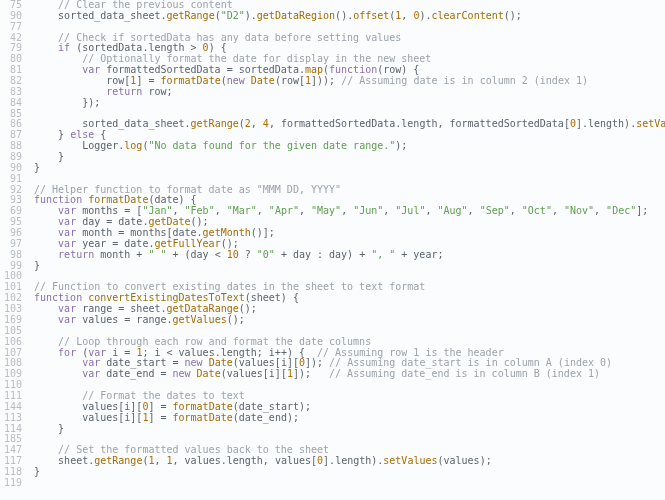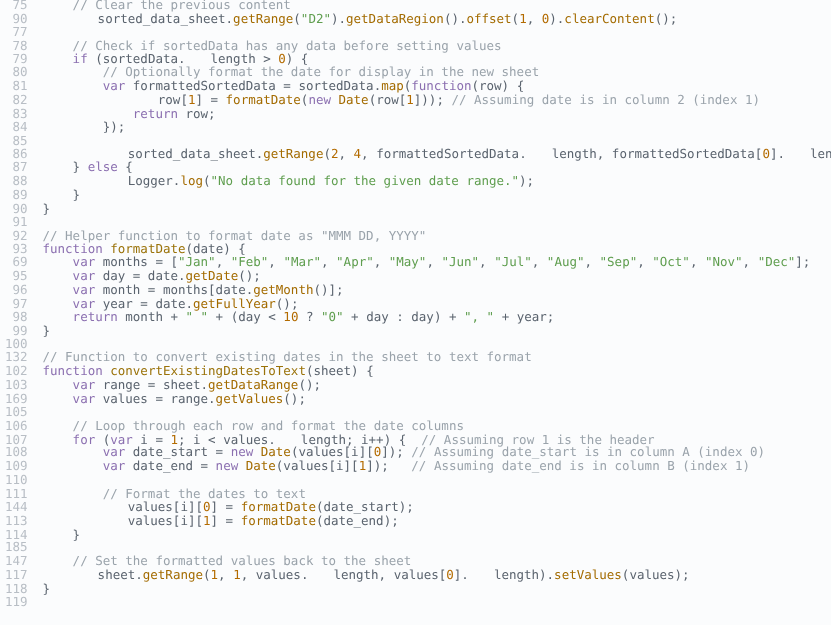--- a/index.html
+++ b/index.html
@@ -31,32 +31,32 @@
     padding-left: 4px;
     color: #5a636e;
   }
   .line { height: 10.87px; line-height: 10.87px; }
   .c-comment { color: #9aa3ab; text-align: right; }
   .c-keyword { color: #8b6fb0; }
   .c-string { color: #5f9e4f; }
   .c-func { color: #a36b00; }
   .c-decl { color: #9a7209; }
   .c-num { color: #b36b00; }
-  .c-ident { color: #5a636e; margin-left: 20px; }
+  .c-ident { color: #5a636e; }
   .c-punc { color: #5a636e; }
 </style>
 </head>
 <body>
 
 <div class="editor">
   <div class="gutter">
       <div class="line">75</div>
       <div class="line">90</div>
       <div class="line">77</div>
-      <div class="line">78</div>
+      <div class="line">42</div>
       <div class="line">79</div>
       <div class="line">80</div>
       <div class="line">81</div>
       <div class="line">82</div>
       <div class="line">83</div>
       <div class="line">84</div>
       <div class="line">85</div>
       <div class="line">86</div>
       <div class="line">87</div>
       <div class="line">88</div>
@@ -65,21 +65,21 @@
       <div class="line">91</div>
       <div class="line">92</div>
       <div class="line">93</div>
       <div class="line">69</div>
       <div class="line">95</div>
       <div class="line">96</div>
       <div class="line">97</div>
       <div class="line">98</div>
       <div class="line">99</div>
       <div class="line">100</div>
-      <div class="line">132</div>
+      <div class="line">101</div>
       <div class="line">102</div>
       <div class="line">103</div>
       <div class="line">169</div>
       <div class="line">105</div>
       <div class="line">106</div>
       <div class="line">107</div>
       <div class="line">108</div>
       <div class="line">109</div>
       <div class="line">110</div>
       <div class="line">111</div>

